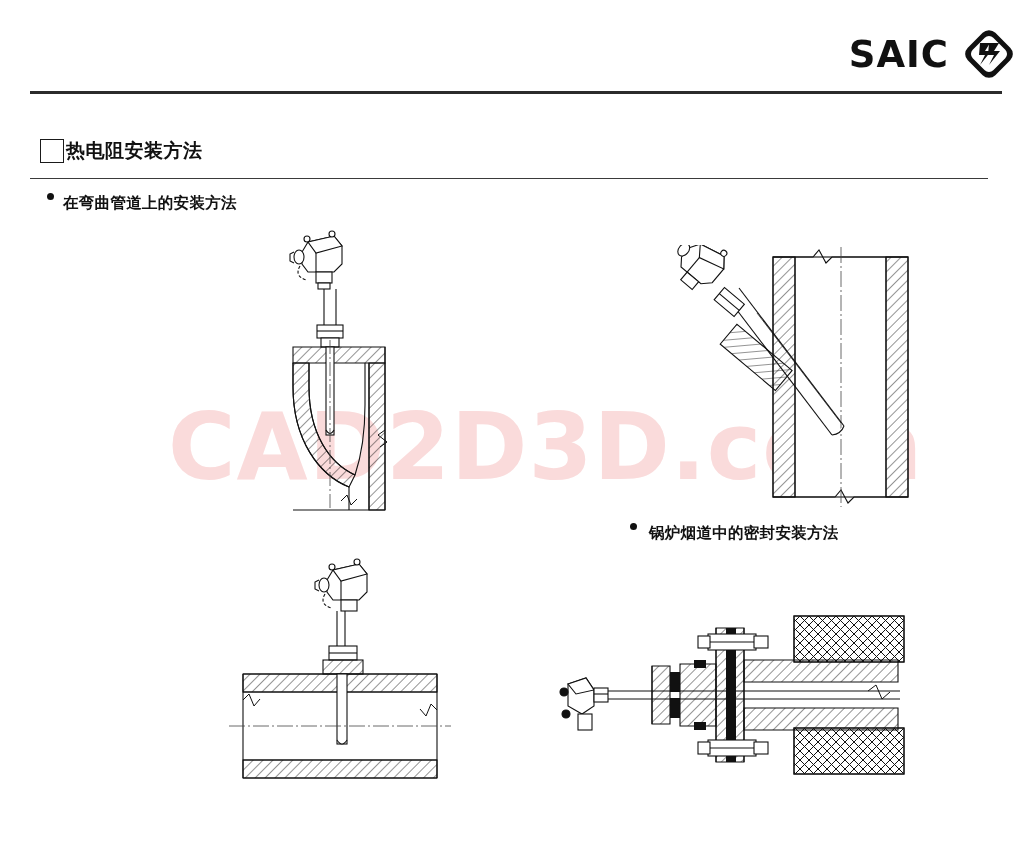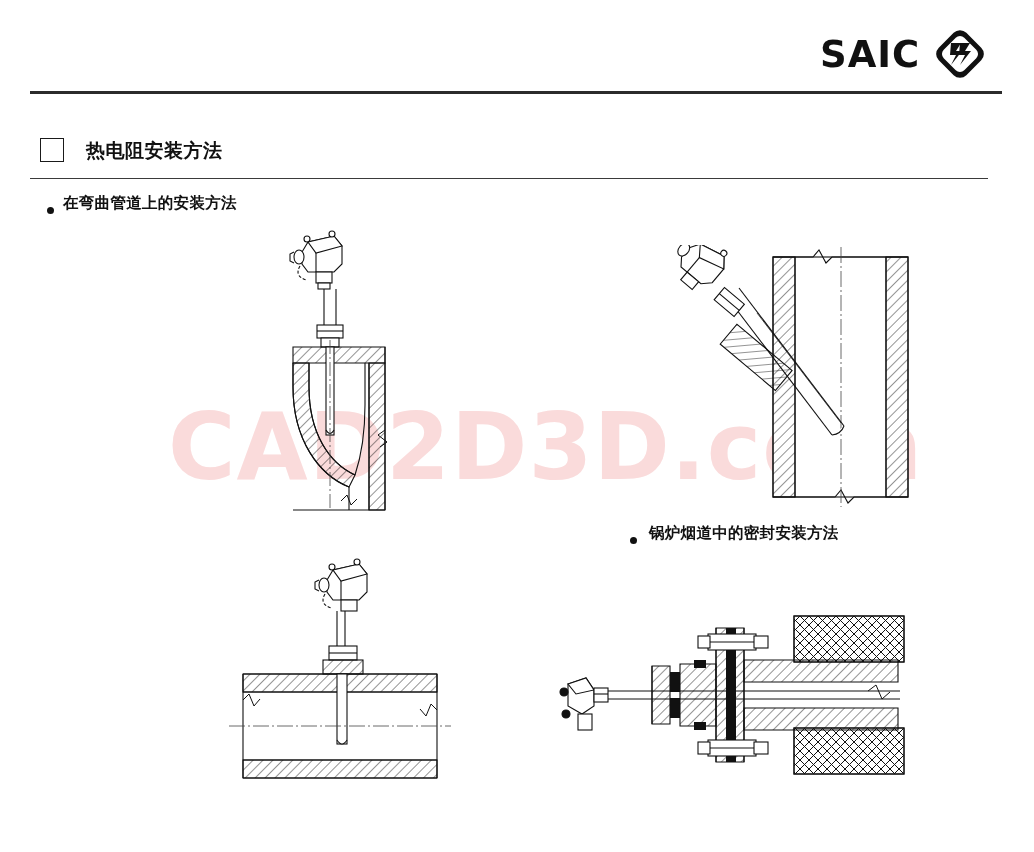--- a/index.html
+++ b/index.html
@@ -6,34 +6,34 @@
   body{
     width:1034px;height:852px;
     background:#ffffff;
     font-family:"DejaVu Sans","Liberation Sans",sans-serif;
     position:relative;overflow:hidden;
   }
   .page{position:absolute;inset:0;}
 
   
   .brand{position:absolute;left:820px;top:26px;width:195px;height:56px;
-         display:flex;align-items:center;justify-content:flex-start;gap:14px;}
+         display:flex;align-items:center;justify-content:flex-end;gap:14px;}
   .brand-text{font-family:"DejaVu Sans","Liberation Sans",sans-serif;
               font-size:37px;font-weight:bold;letter-spacing:1px;color:#111;line-height:1;}
   .brand-mark{width:52px;height:52px;flex:0 0 auto;}
 
   .rule-top{position:absolute;left:30px;top:91px;width:972px;height:3px;background:#2b2b2b;}
   .rule-thin{position:absolute;left:30px;top:178px;width:958px;height:1px;background:#3a3a3a;}
 
-  .title-row{position:absolute;left:40px;top:138px;display:flex;gap:22px;}
+  .title-row{position:absolute;left:40px;top:138px;display:flex;align-items:center;gap:2px;}
   .title-box{width:22px;height:22px;border:1.6px solid #1a1a1a;background:#fff;}
   .title-text{font-size:19px;font-weight:bold;color:#111;letter-spacing:.5px;}
 
   
-  .cap{position:absolute;display:flex;align-items:flex-end;gap:9px;font-size:15.5px;
+  .cap{position:absolute;display:flex;align-items:flex-start;gap:9px;font-size:15.5px;
        font-weight:bold;color:#111;letter-spacing:.3px;white-space:nowrap;}
   .cap .dot{width:7px;height:7px;border-radius:50%;background:#111;flex:0 0 auto;}
   .cap-tl{left:47px;top:193px;}
   .cap-tr{left:630px;top:193px;}
   .cap-bl{left:47px;top:523px;}
   .cap-br{left:630px;top:523px;gap:12px;}
 
   
   .watermark{position:absolute;left:168px;top:398px;width:760px;height:100px;
              font-family:"DejaVu Sans","Liberation Sans",sans-serif;

